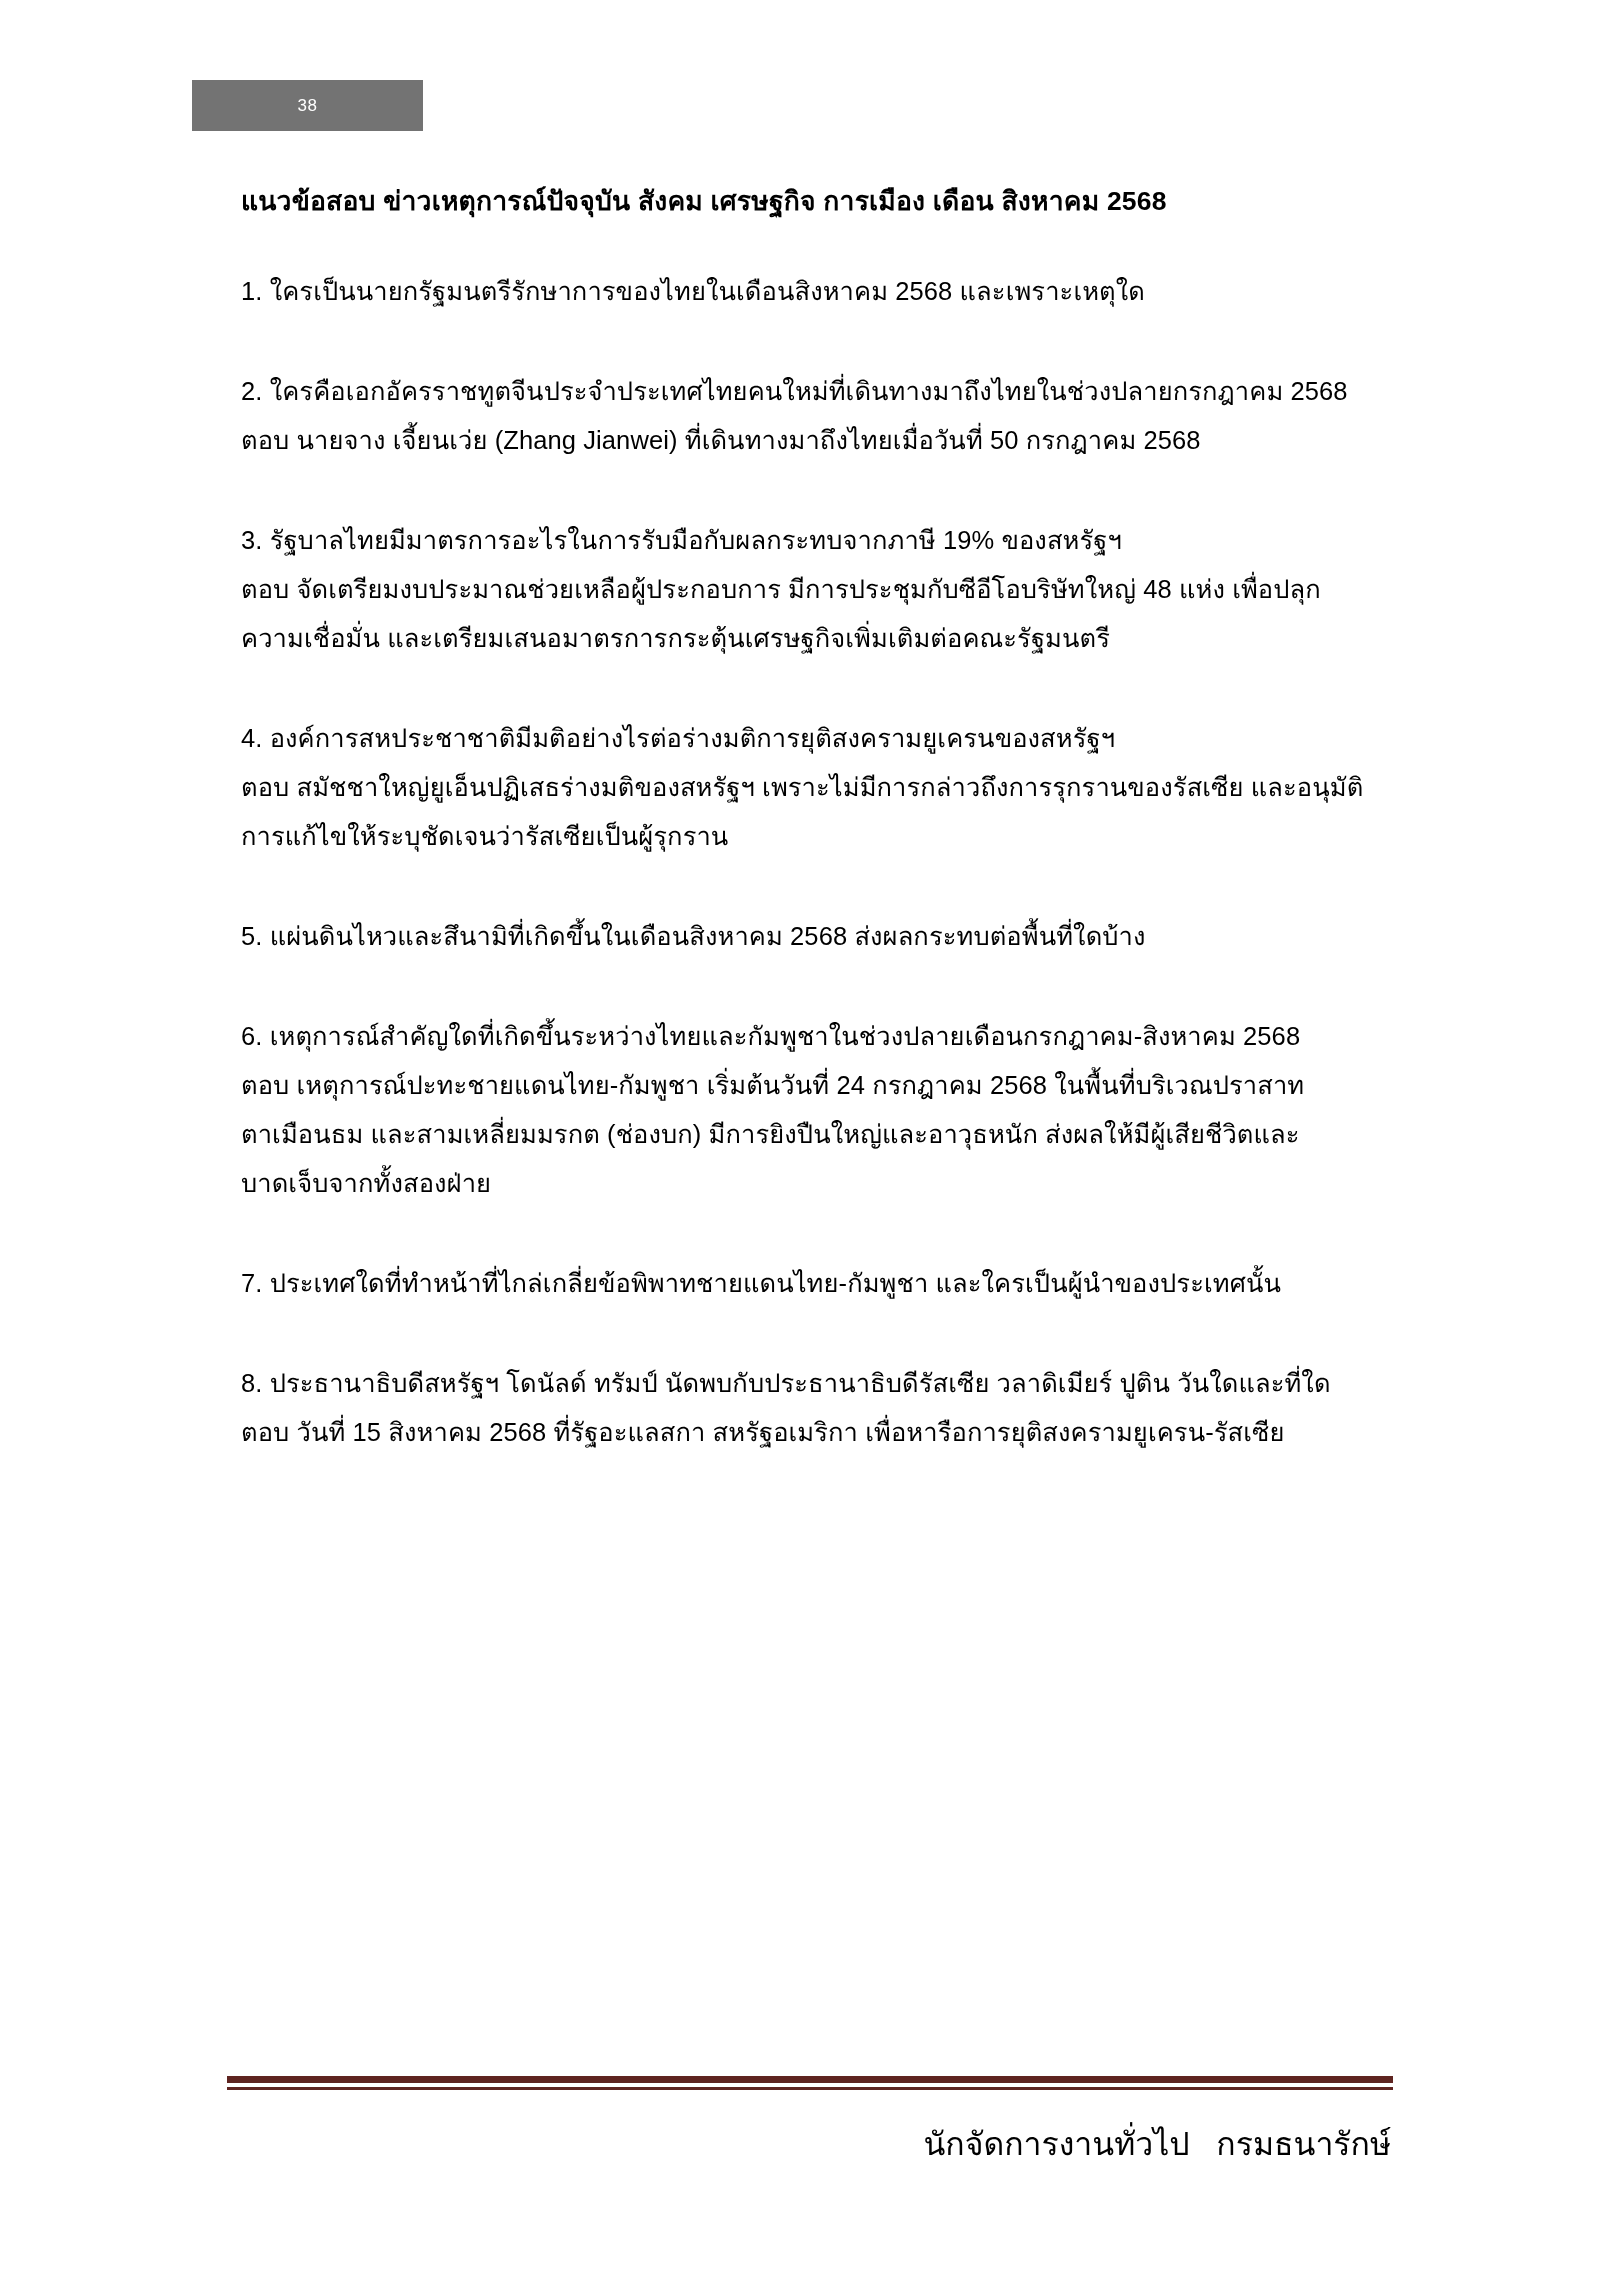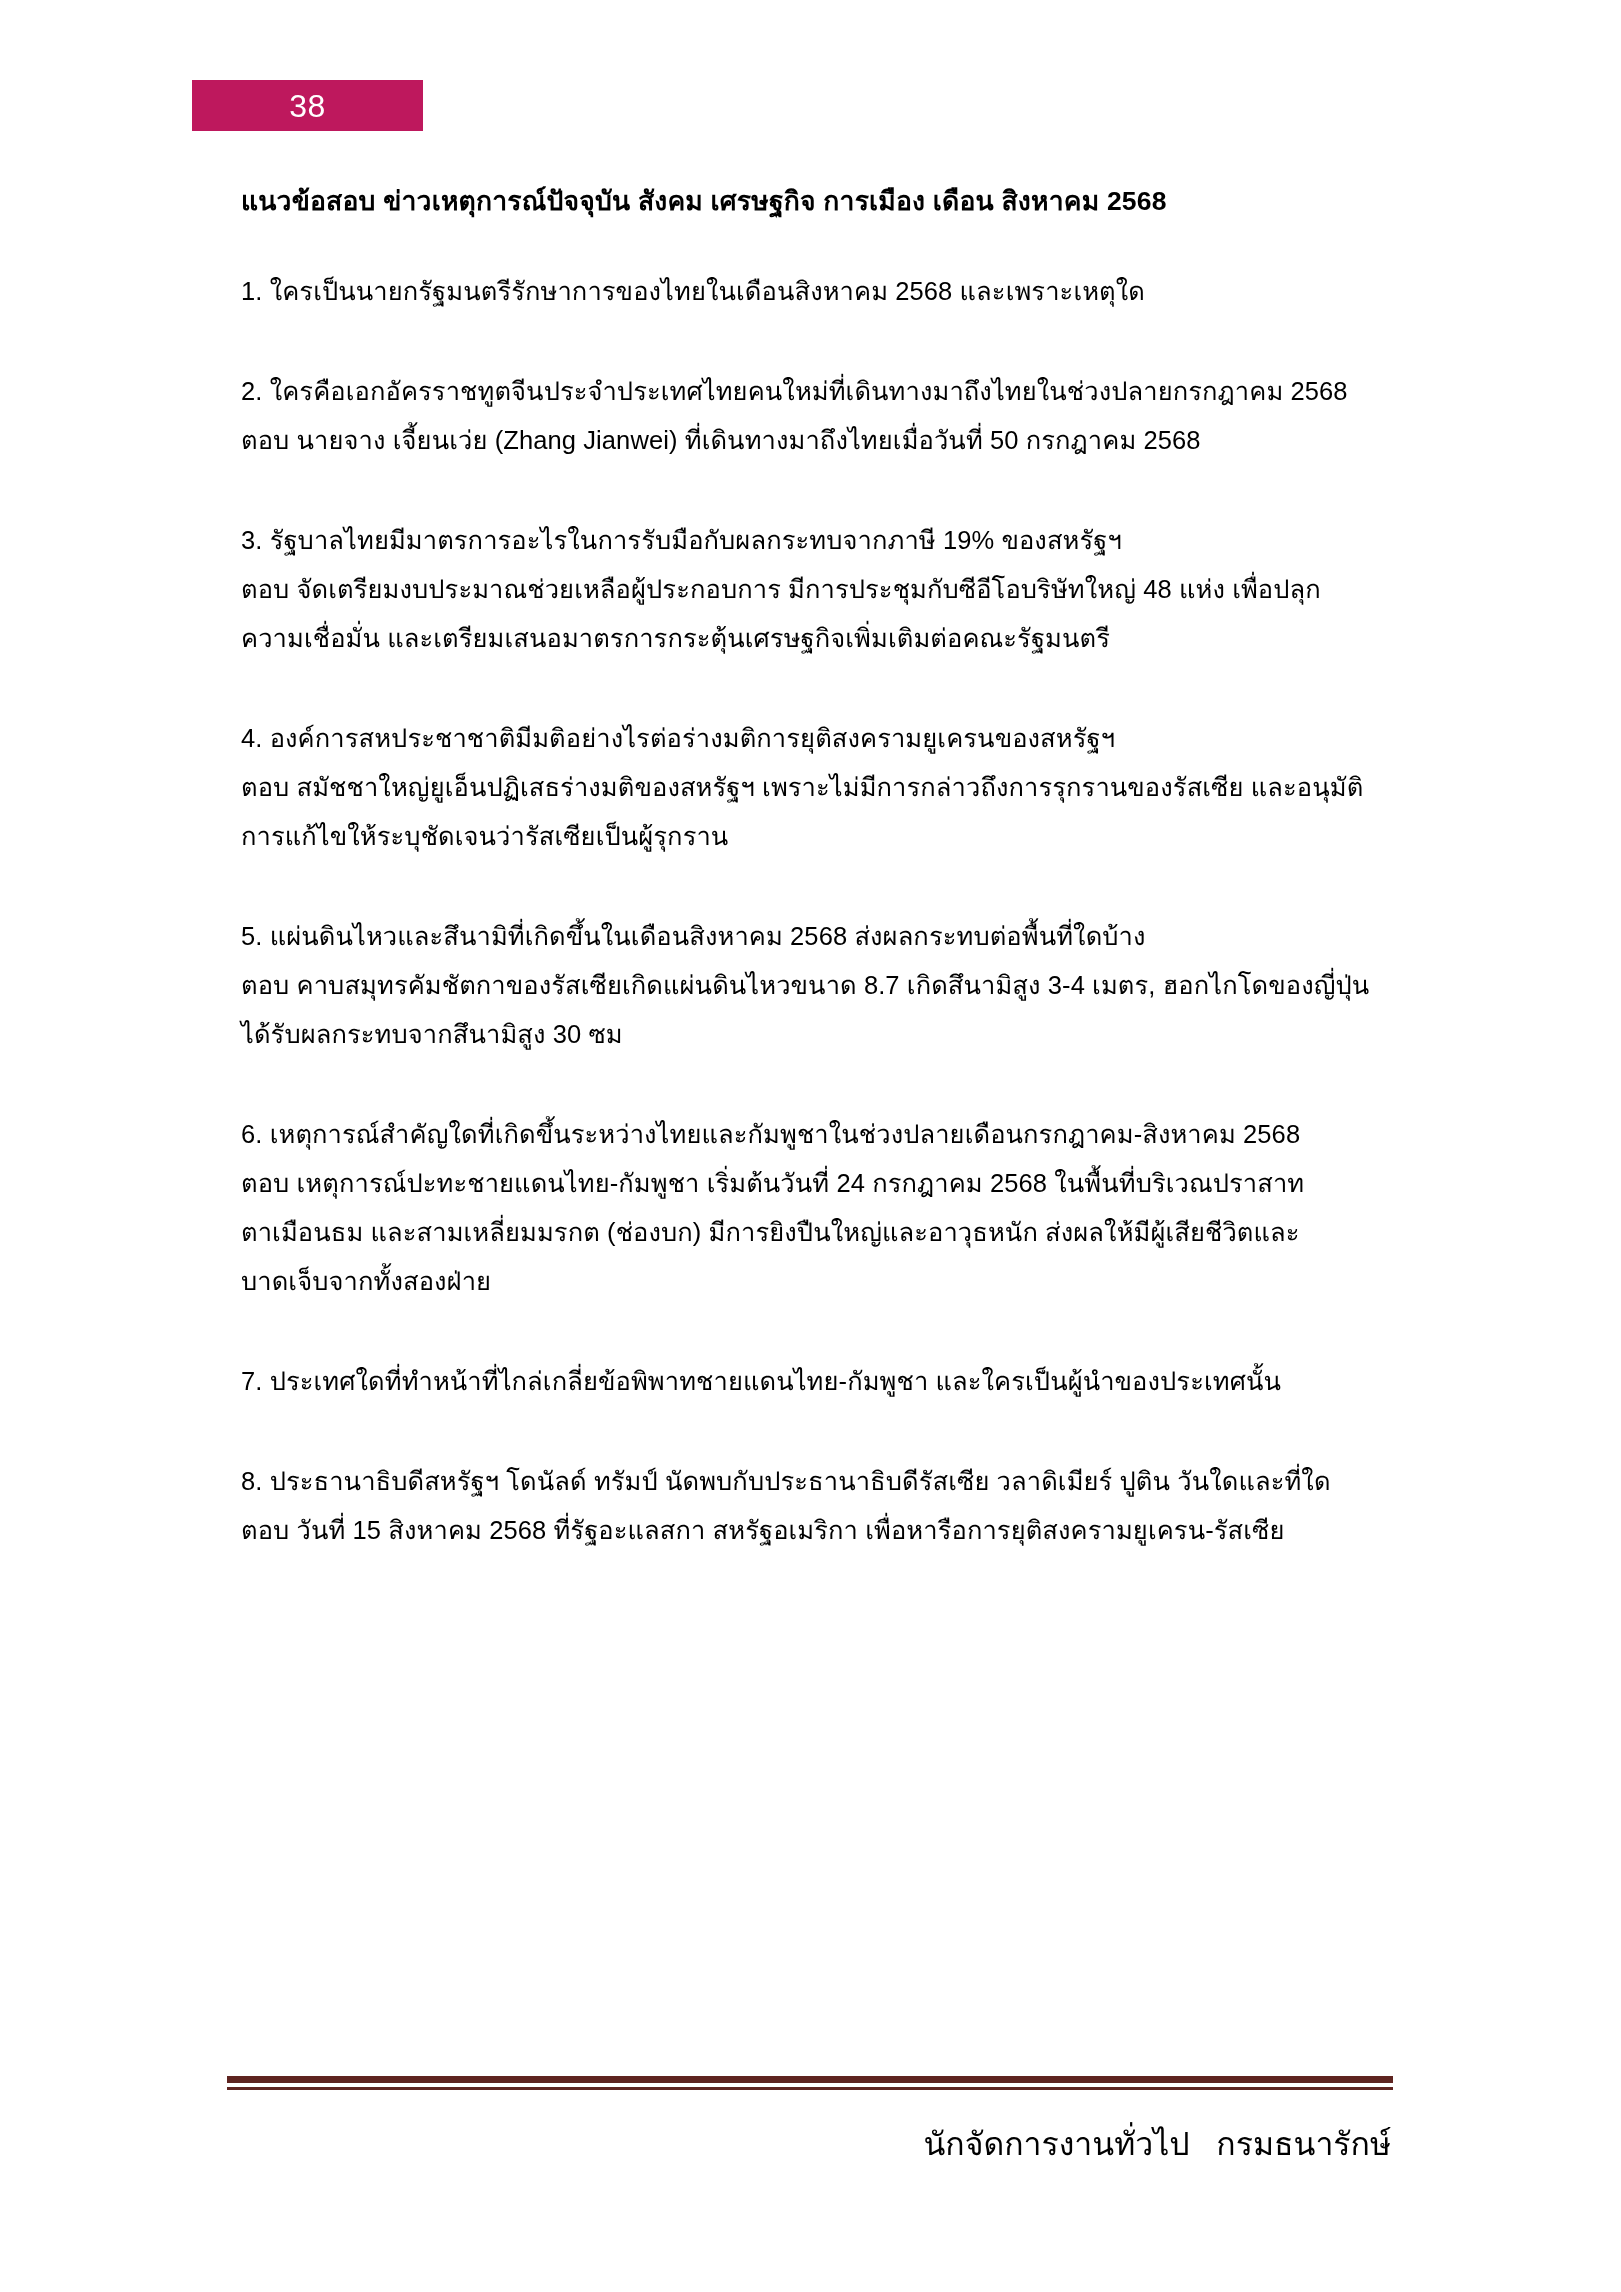--- a/index.html
+++ b/index.html
@@ -19,26 +19,26 @@
     overflow: hidden;
   }
 
   
   .page-number-badge {
     position: absolute;
     left: 192px;
     top: 80px;
     width: 231px;
     height: 51px;
-    background: #be185d;
+    background: #737373;
     color: #ffffff;
     display: flex;
     align-items: center;
     justify-content: center;
-    font-size: 32px;
+    font-size: 17px;
     line-height: 1;
     letter-spacing: 0.5px;
   }
 
   
   .doc-body {
     position: absolute;
     left: 241px;
     top: 182px;
     width: 1152px;
@@ -128,22 +128,20 @@
     </div>
 
     <div class="qa-block">
       <div class="qa-line">4. องค์การสหประชาชาติมีมติอย่างไรต่อร่างมติการยุติสงครามยูเครนของสหรัฐฯ</div>
       <div class="qa-line">ตอบ สมัชชาใหญ่ยูเอ็นปฏิเสธร่างมติของสหรัฐฯ เพราะไม่มีการกล่าวถึงการรุกรานของรัสเซีย และอนุมัติ
 การแก้ไขให้ระบุชัดเจนว่ารัสเซียเป็นผู้รุกราน</div>
     </div>
 
     <div class="qa-block">
       <div class="qa-line">5. แผ่นดินไหวและสึนามิที่เกิดขึ้นในเดือนสิงหาคม 2568 ส่งผลกระทบต่อพื้นที่ใดบ้าง</div>
-      <div class="qa-line">ตอบ คาบสมุทรคัมชัตกาของรัสเซียเกิดแผ่นดินไหวขนาด 8.7 เกิดสึนามิสูง 3-4 เมตร, ฮอกไกโดของญี่ปุ่น
-ได้รับผลกระทบจากสึนามิสูง 30 ซม</div>
     </div>
 
     <div class="qa-block">
       <div class="qa-line">6. เหตุการณ์สำคัญใดที่เกิดขึ้นระหว่างไทยและกัมพูชาในช่วงปลายเดือนกรกฎาคม-สิงหาคม 2568</div>
       <div class="qa-line">ตอบ เหตุการณ์ปะทะชายแดนไทย-กัมพูชา เริ่มต้นวันที่ 24 กรกฎาคม 2568 ในพื้นที่บริเวณปราสาท
 ตาเมือนธม และสามเหลี่ยมมรกต (ช่องบก) มีการยิงปืนใหญ่และอาวุธหนัก ส่งผลให้มีผู้เสียชีวิตและ
 บาดเจ็บจากทั้งสองฝ่าย</div>
     </div>
 
     <div class="qa-block">

